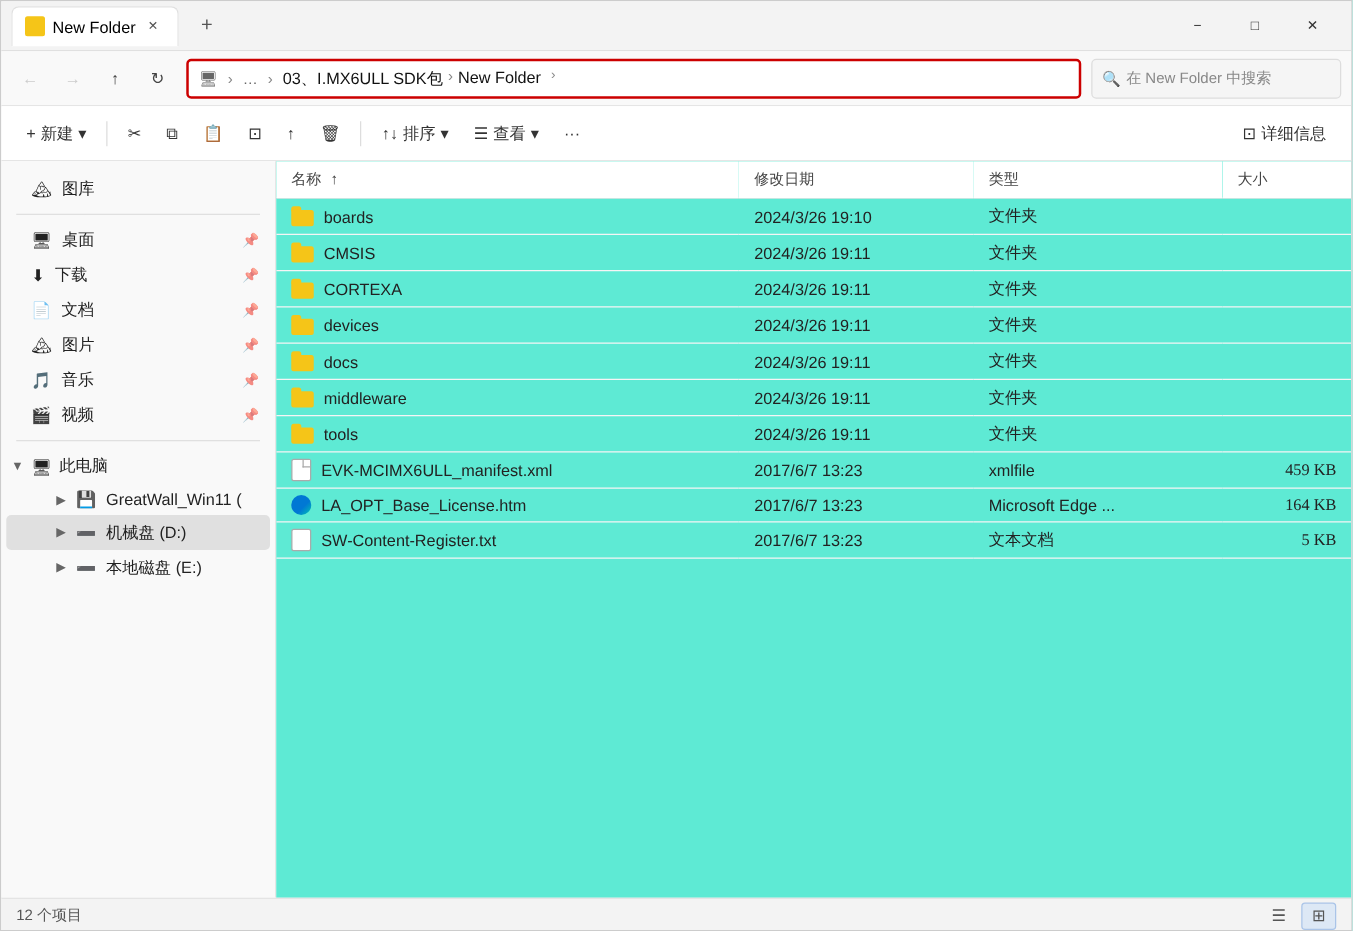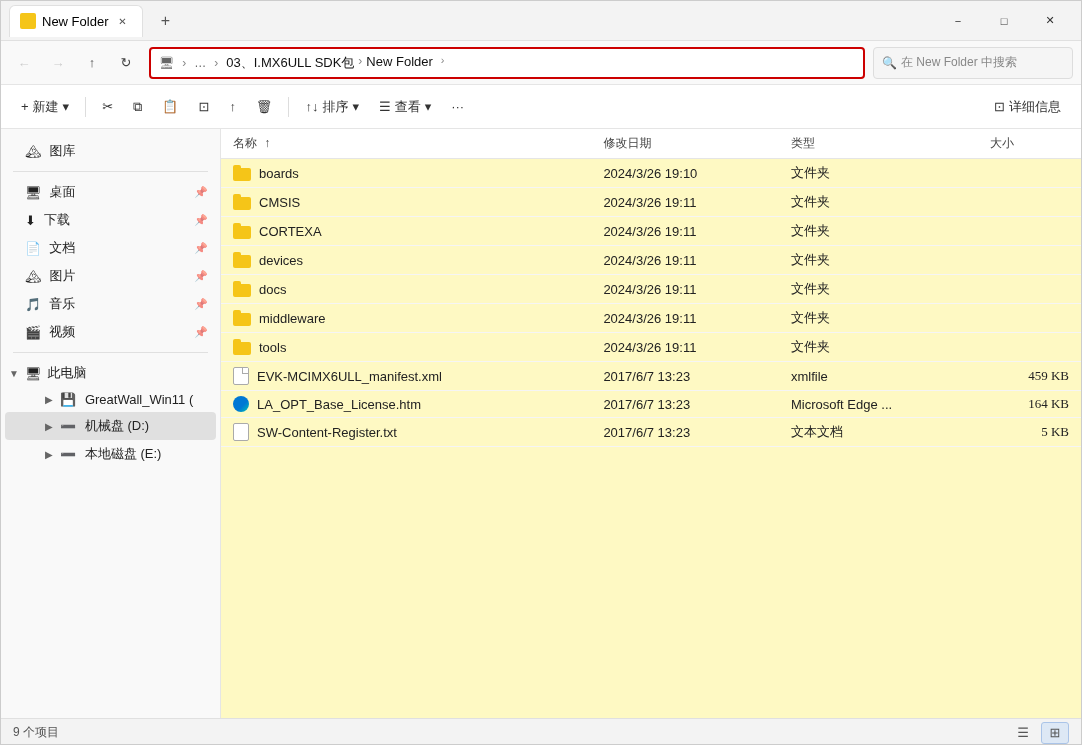--- a/index.html
+++ b/index.html
@@ -234,21 +234,21 @@
       padding: 5px 8px;
       cursor: pointer;
       font-size: 13px;
       color: #222;
     }
 
     
     .file-area {
       flex: 1;
       overflow-y: auto;
-      background: #fef9c3;
+      background: #5eead4;
     }
     .file-table {
       width: 100%;
       border-collapse: collapse;
     }
     .file-table th {
       text-align: left;
       padding: 6px 12px;
       border-bottom: 1px solid #e5e5e5;
       font-weight: 500;
@@ -661,18 +661,18 @@
             <td class="date-col">2017/6/7 13:23</td>
             <td class="type-col">文本文档</td>
             <td class="size-col">5 KB</td>
           </tr>
         </tbody>
     </table>
   </div>
 </div>
 
 <div class="status-bar">
-  <span>9 个项目</span>
+  <span>12 个项目</span>
   <div class="status-right">
     <div class="view-btn">☰</div>
     <div class="view-btn active">⊞</div>
   </div>
 </div>
 
 </body></html>

